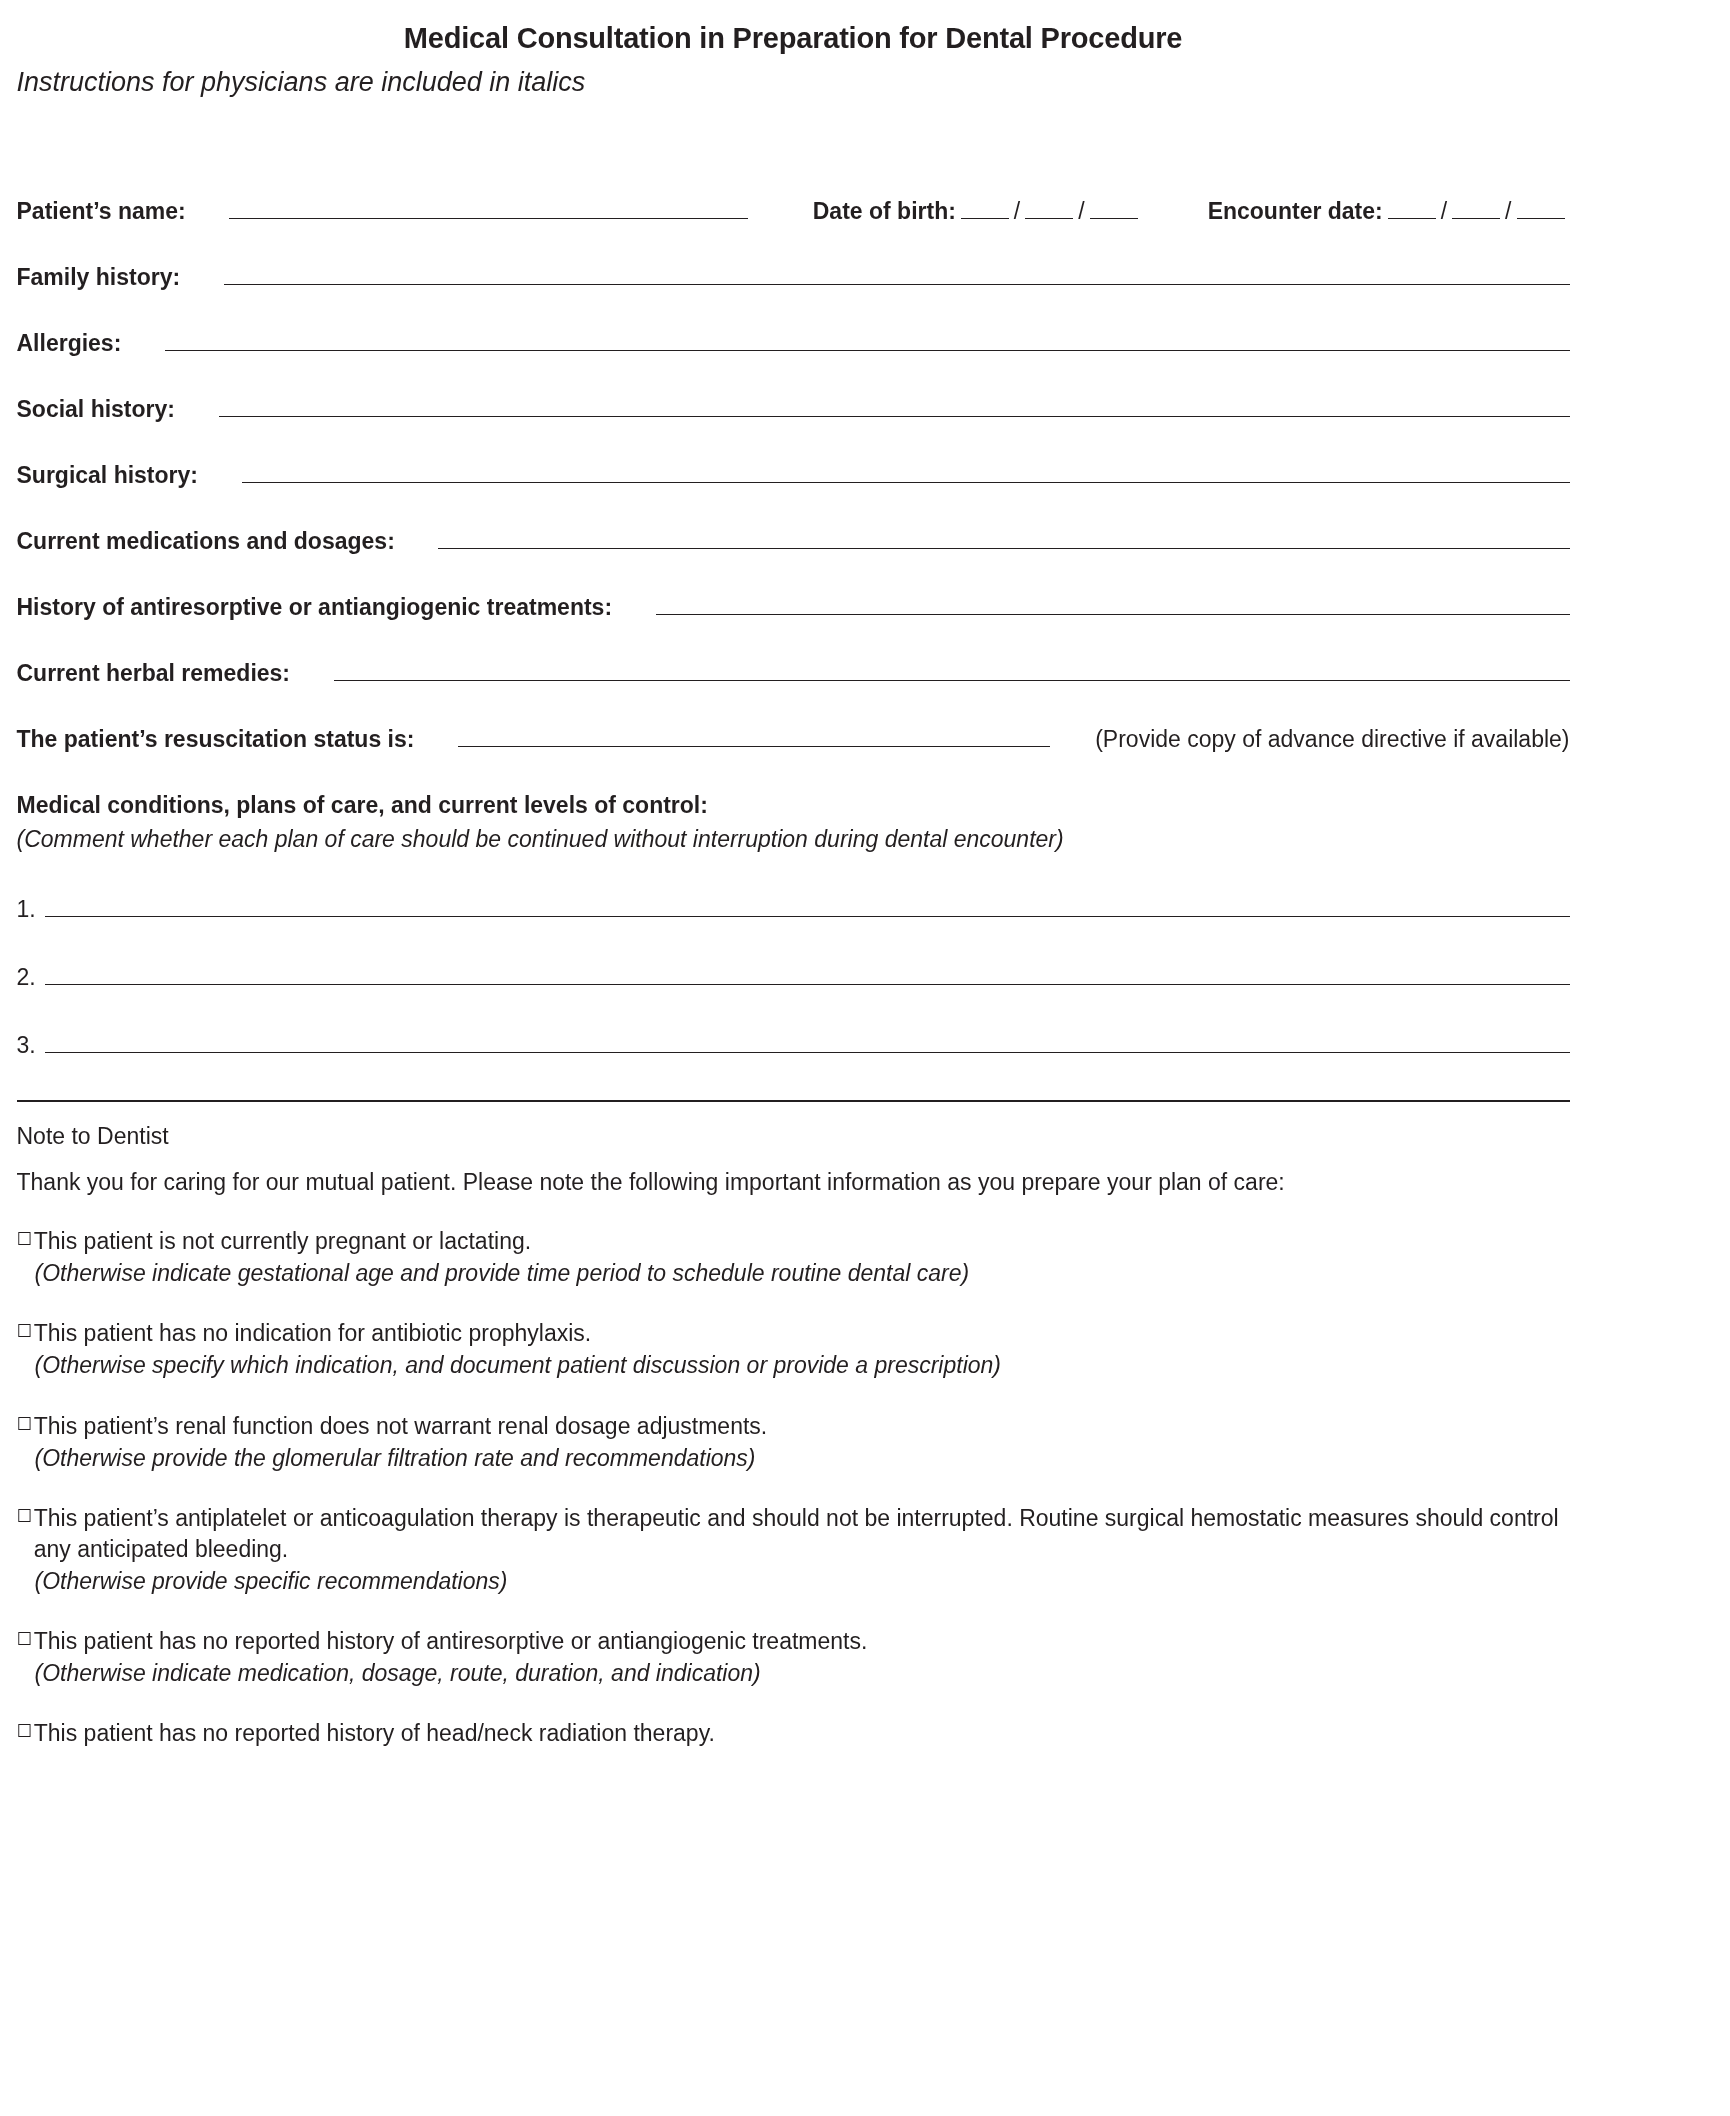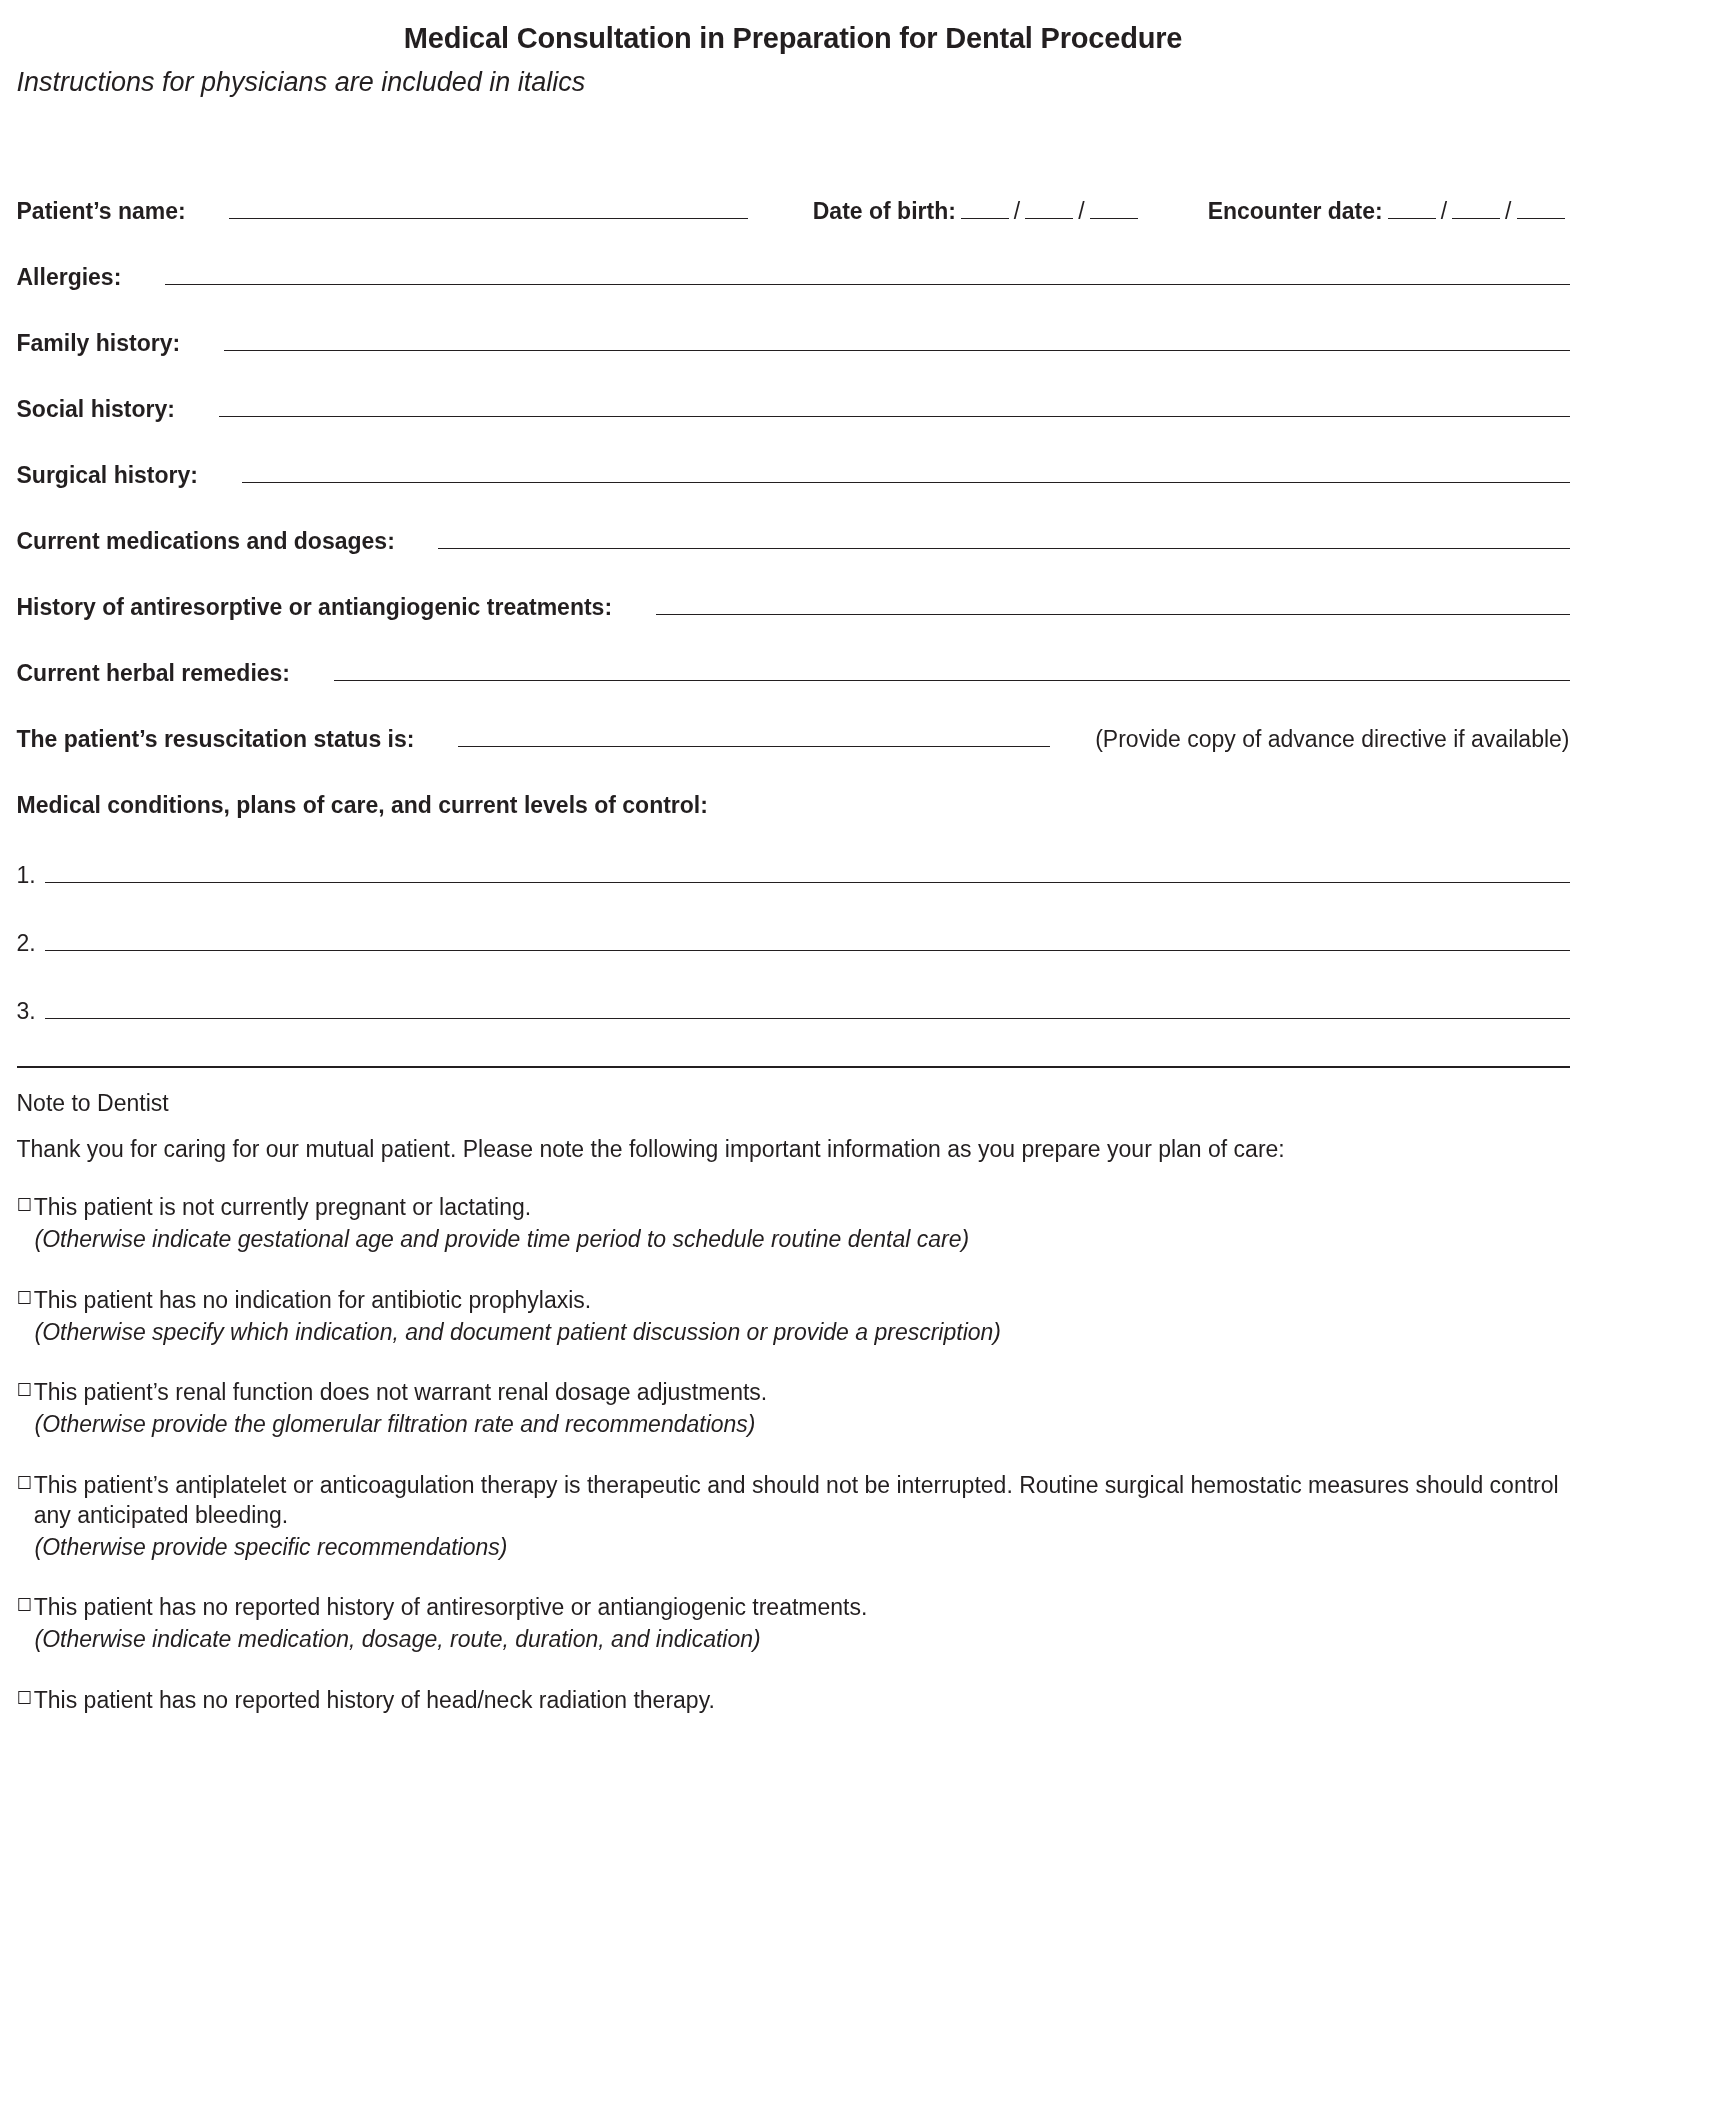--- a/index.html
+++ b/index.html
@@ -181,30 +181,30 @@
         <span class="field-label">Encounter date:</span>
         <span class="date-line"></span>
         <span class="slash">/</span>
         <span class="date-line"></span>
         <span class="slash">/</span>
         <span class="date-line"></span>
       </span>
     </div>
 
     <div class="field-row">
+      <span class="field-label">Family history:</span>
+      <span class="rule"></span>
+    </div>
+
+    <div class="field-row">
       <span class="field-label">Allergies:</span>
       <span class="rule"></span>
     </div>
 
     <div class="field-row">
-      <span class="field-label">Family history:</span>
-      <span class="rule"></span>
-    </div>
-
-    <div class="field-row">
       <span class="field-label">Social history:</span>
       <span class="rule"></span>
     </div>
 
     <div class="field-row">
       <span class="field-label">Surgical history:</span>
       <span class="rule"></span>
     </div>
 
     <div class="field-row">
@@ -222,20 +222,21 @@
       <span class="rule"></span>
     </div>
 
     <div class="field-row">
       <span class="field-label">The patient’s resuscitation status is:</span>
       <span class="rule"></span>
       <span class="note-paren">(Provide copy of advance directive if available)</span>
     </div>
 
     <div class="section-head">Medical conditions, plans of care, and current levels of control:</div>
+    <div class="section-sub">(Comment whether each plan of care should be continued without interruption during dental encounter)</div>
 
     <div class="numbered">
       <div class="num-row">
         <span class="num-label">1.</span>
         <span class="num-rule"></span>
       </div>
       <div class="num-row">
         <span class="num-label">2.</span>
         <span class="num-rule"></span>
       </div>

